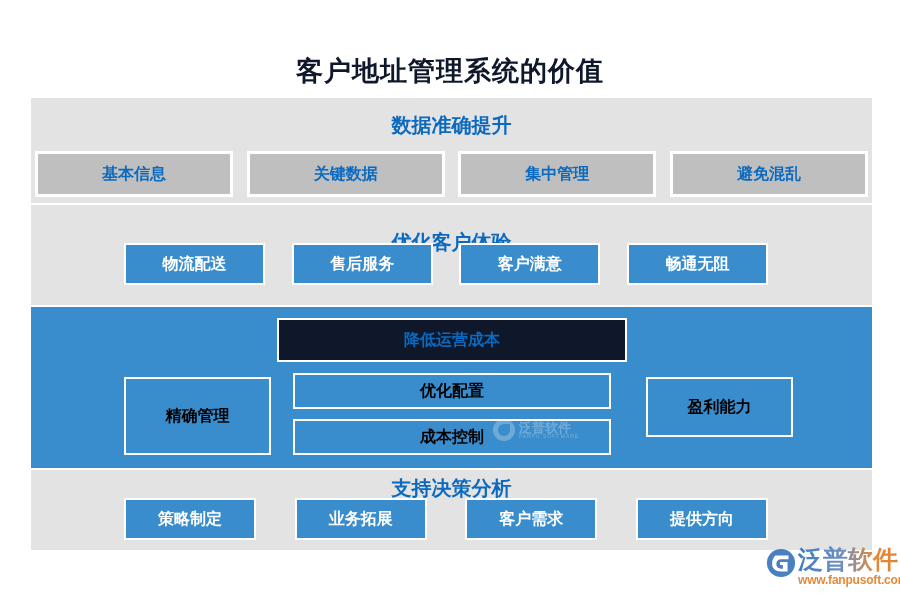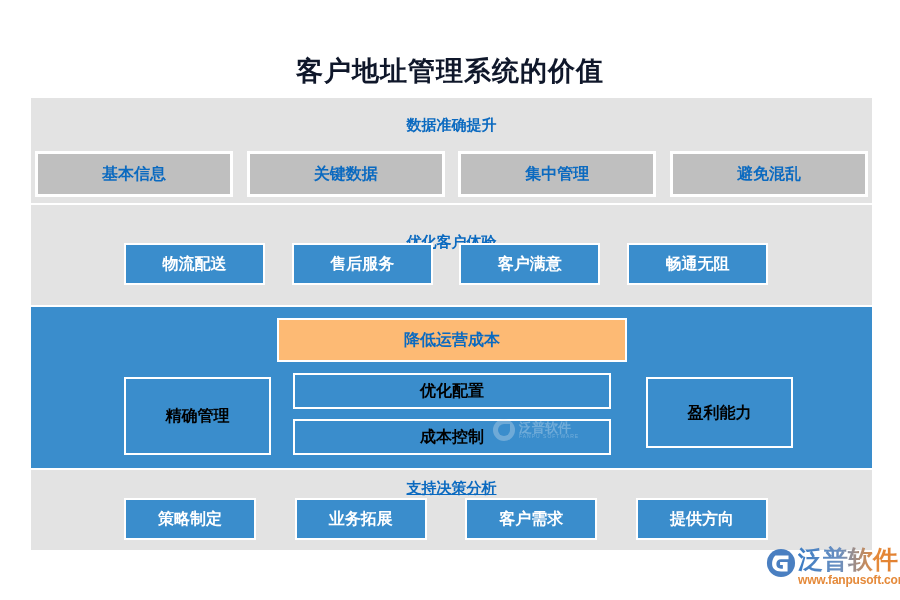--- a/index.html
+++ b/index.html
@@ -45,28 +45,28 @@
   .sec-gray  { background: #e3e3e3; }
   .sec-blue  { background: #3a8dcc; }
 
   .sec1 { top: 98px;  height: 105px; }
   .sec2 { top: 205px; height: 100px; }
   .sec3 { top: 307px; height: 161px; }
   .sec4 { top: 470px; height: 80px; }
 
   .sec-header {
     text-align: center;
-    font-size: 15px;
+    font-size: 20px;
     font-weight: bold;
     color: #0b6ac0;
     line-height: 18px;
   }
   .sec1 .sec-header { padding-top: 18px; }
   .sec2 .sec-header { padding-top: 28px; }
-  .sec4 .sec-header { padding-top: 9px; text-decoration: underline; }
+  .sec4 .sec-header { padding-top: 9px; }
 
   
   .chip-row {
     display: flex;
     justify-content: space-between;
     align-items: center;
   }
 
   .chip {
     display: flex;
@@ -126,21 +126,21 @@
   }
   .row4 .chip { width: 132px; height: 42px; }
 
   
   .cost-header-box {
     position: absolute;
     left: 246px;
     top: 11px;
     width: 350px;
     height: 44px;
-    background: #fdba74;
+    background: #0f172a;
     border: 2px solid #ffffff;
     box-sizing: border-box;
     display: flex;
     align-items: center;
     justify-content: center;
     font-size: 16px;
     font-weight: bold;
     color: #0b6ac0;
   }
   .box-left {
@@ -148,21 +148,21 @@
     left: 93px;
     top: 70px;
     width: 147px;
     height: 78px;
   }
   .box-right {
     position: absolute;
     left: 615px;
     top: 70px;
     width: 147px;
-    height: 71px;
+    height: 60px;
   }
   .box-mid-top {
     position: absolute;
     left: 262px;
     top: 66px;
     width: 318px;
     height: 36px;
   }
   .box-mid-bot {
     position: absolute;

